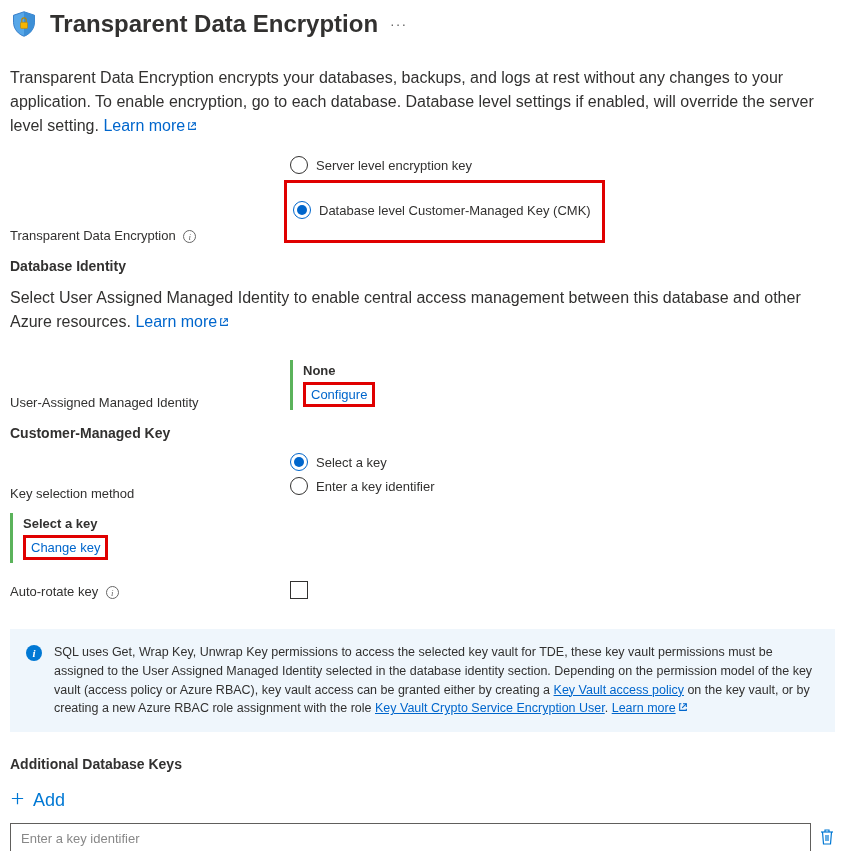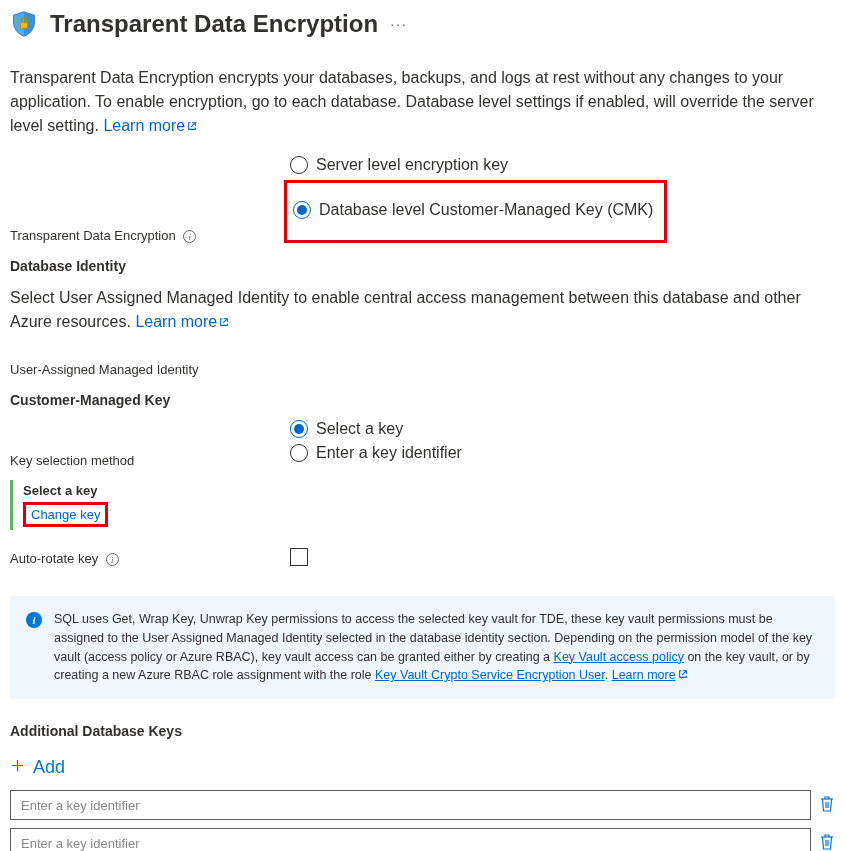--- a/index.html
+++ b/index.html
@@ -27,21 +27,21 @@
   .form-row { display: flex; align-items: flex-end; margin-bottom: 10px; }
   .label-col { width: 280px; flex-shrink: 0; font-size: 13px; color: #323130; padding-top: 2px; }
   .control-col { flex: 1; }
 
   .info-dot {
     display:inline-flex; width:13px; height:13px; border:1px solid #666; border-radius:50%;
     align-items:center; justify-content:center; font-size:9px; color:#666; margin-left:4px;
     font-style: italic; font-family: serif;
   }
 
-  .radio-row { display:flex; align-items:center; gap:8px; margin-bottom:6px; font-size:16px; }
+  .radio-row { display:flex; align-items:center; gap:8px; margin-bottom:6px; font-size:13px; }
   .radio-outer {
     width:18px; height:18px; border:1px solid #323130; border-radius:50%;
     display:flex; align-items:center; justify-content:center; flex-shrink:0; cursor:pointer; background:#fff;
   }
   .radio-outer.selected { border-color:#0066cc; }
   .radio-inner { width:10px; height:10px; border-radius:50%; background:#0066cc; }
 
   .section-title { font-weight:600; font-size:14px; margin-top:15px; margin-bottom:12px; color:#323130; }
 
   .block-value { border-left:3px solid #5bb35b; padding:3px 0 3px 10px; display:inline-block; }
@@ -144,20 +144,28 @@
           <path d="M6 2h4v4"></path>
           <path d="M10 2L5 7"></path>
         </svg></span>
   </span>
 </div>
 
 <div class="spacer-sm"></div>
 
 <div class="form-row">
   <div class="label-col">User-Assigned Managed Identity</div>
+  <div class="control-col">
+    <div class="block-value">
+      <div class="bv-heading">None</div>
+      <span class="redbox redbox-pad">
+        <span class="link">Configure</span>
+      </span>
+    </div>
+  </div>
 </div>
 
 
 <div class="section-title">Customer-Managed Key</div>
 
 <div class="form-row">
   <div class="label-col">Key selection method</div>
   <div class="control-col">
     <div class="radio-row">
       <span class="radio-outer selected">

